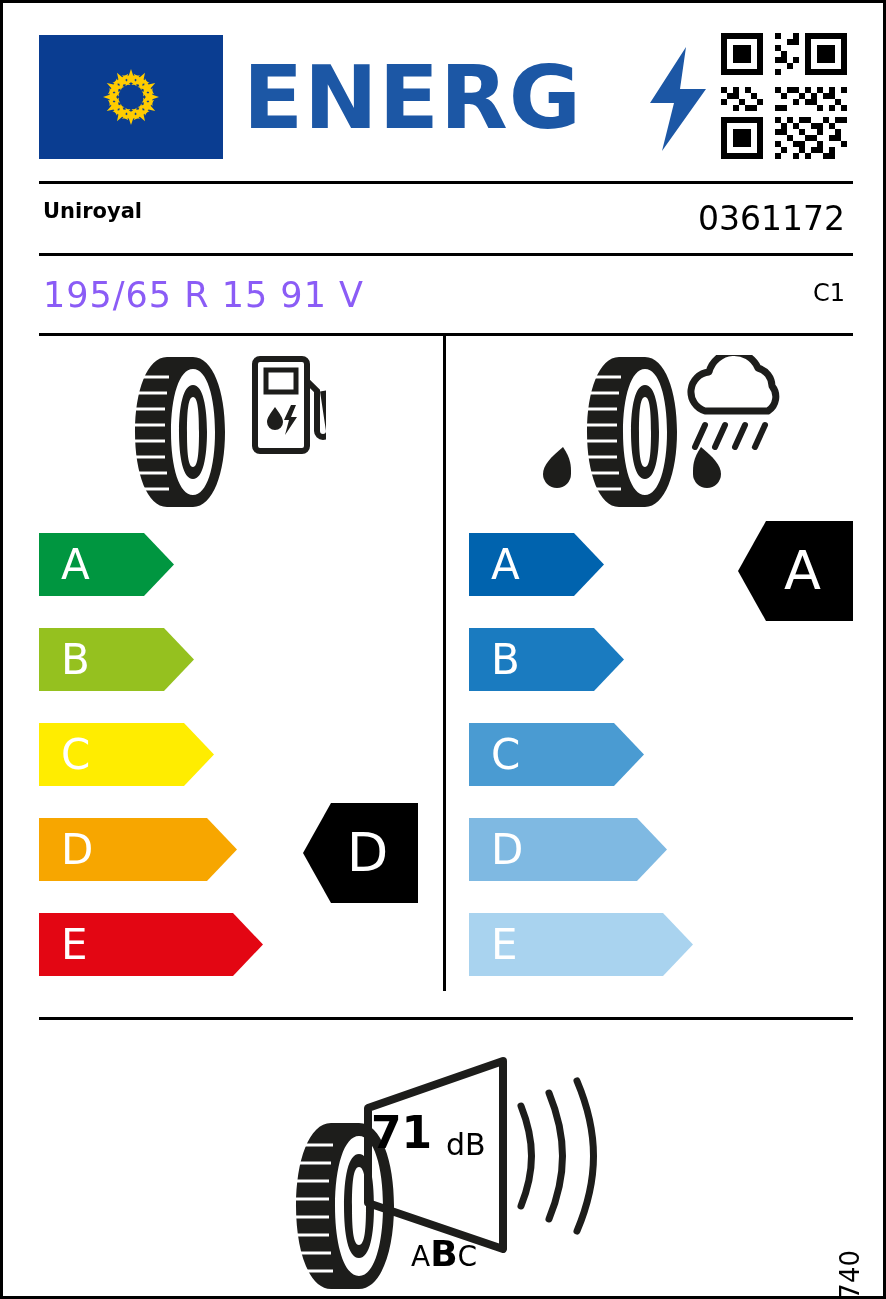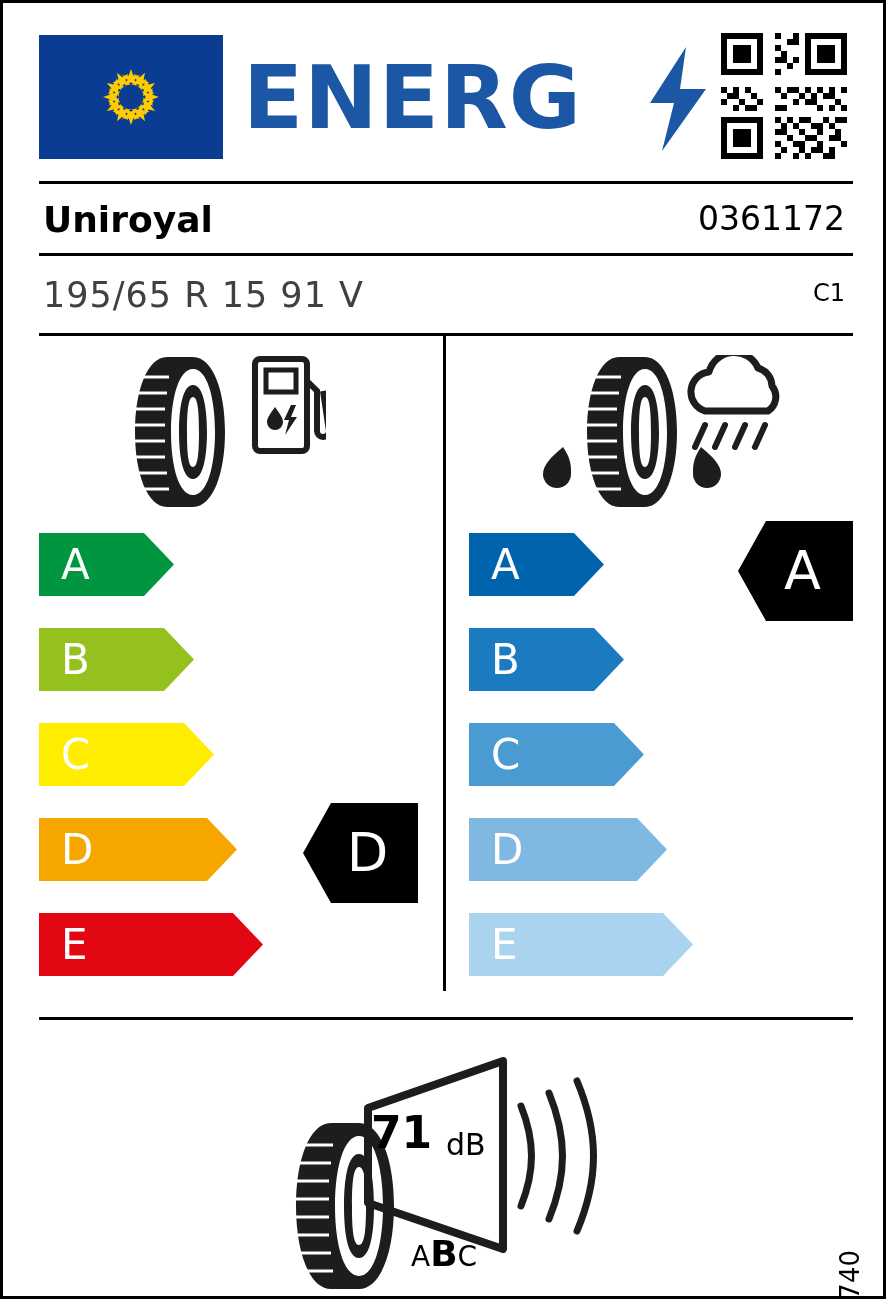--- a/index.html
+++ b/index.html
@@ -73,36 +73,36 @@
   .vline {
     position: absolute;
     width: 3px;
     background: #000;
   }
 
   
   .brand {
     position: absolute;
     left: 40px; top: 196px;
-    font-size: 36px;
+    font-size: 21px;
     font-weight: bold;
     color: #000;
   }
   .trade-code {
     position: absolute;
     right: 38px; top: 196px;
     font-size: 33px;
     color: #000;
     text-align: right;
   }
   .size {
     position: absolute;
     left: 40px; top: 272px;
     font-size: 35px;
-    color: #404040;
+    color: #8b5cf6;
     letter-spacing: 1px;
   }
   .class {
     position: absolute;
     right: 38px; top: 276px;
     font-size: 24px;
     color: #000;
   }
 
   

